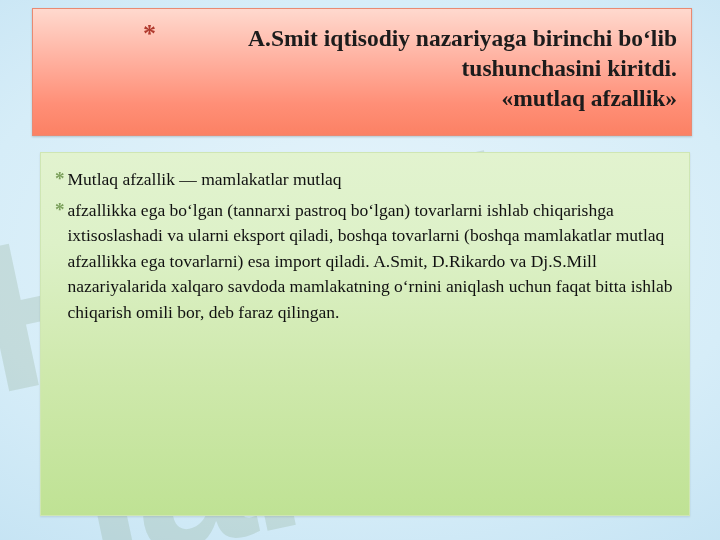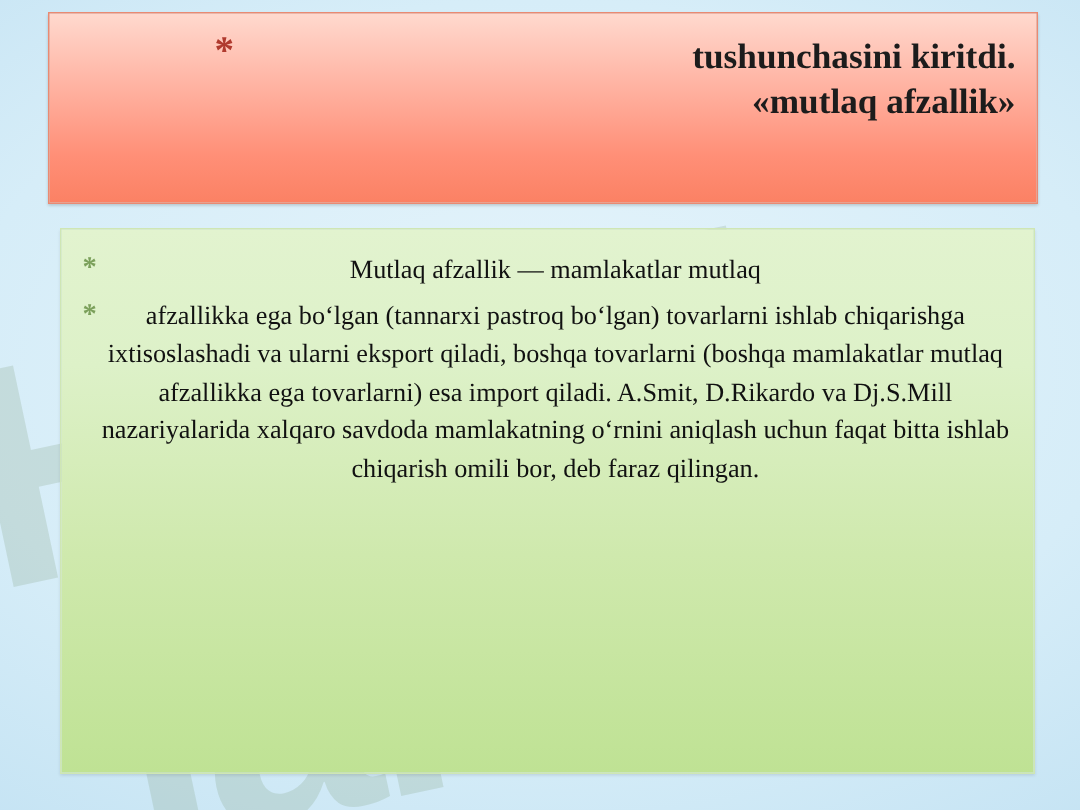--- a/index.html
+++ b/index.html
@@ -113,38 +113,39 @@
     flex: 0 0 auto;
     color: #7ba05b;
     font-size: 19px;
     line-height: 23px;
     padding-right: 3px;
     padding-left: 4px;
     font-weight: bold;
   }
   .para .ptext {
     flex: 1 1 auto;
-    text-align: center;
+    text-align: left;
   }
   .para.p2 { margin-top: 5px; }
 </style>
 </head>
 <body>
 
 <div class="slide">
   <div class="slide-bg"></div>
 
   <div class="watermark">
     <span>Hujjat</span>
     <span class="wm2">lar</span>
   </div>
 
   <div class="title-box">
     <div class="title-inner">
       <span class="title-bullet">*</span>
+      <div class="title-line1">A.Smit iqtisodiy nazariyaga birinchi bo‘lib</div>
       <div>tushunchasini kiritdi.</div>
       <div>«mutlaq afzallik»</div>
     </div>
   </div>
 
   <div class="body-box">
     <div class="body-inner">
       <div class="para p1">
         <span class="bullet">*</span>
         <span class="ptext">Mutlaq afzallik — mamlakatlar mutlaq</span>

